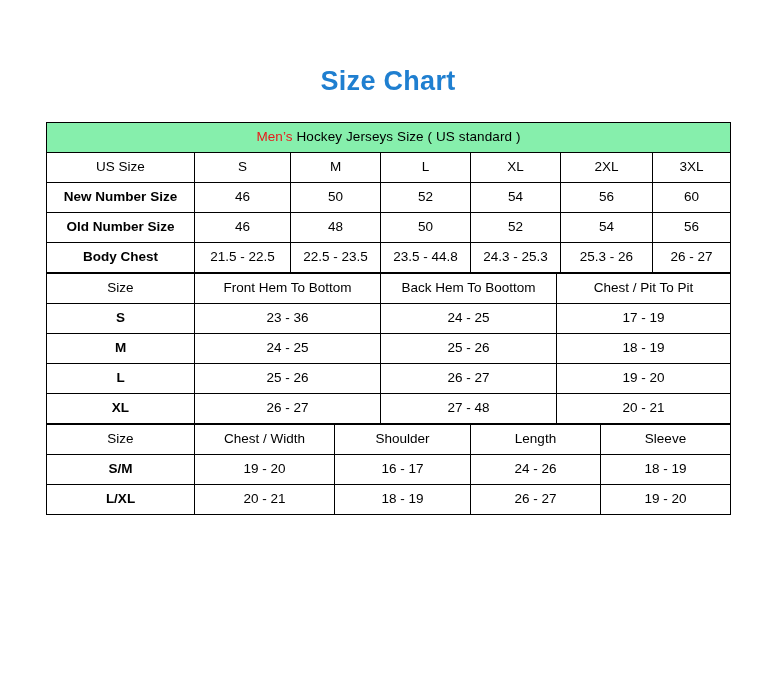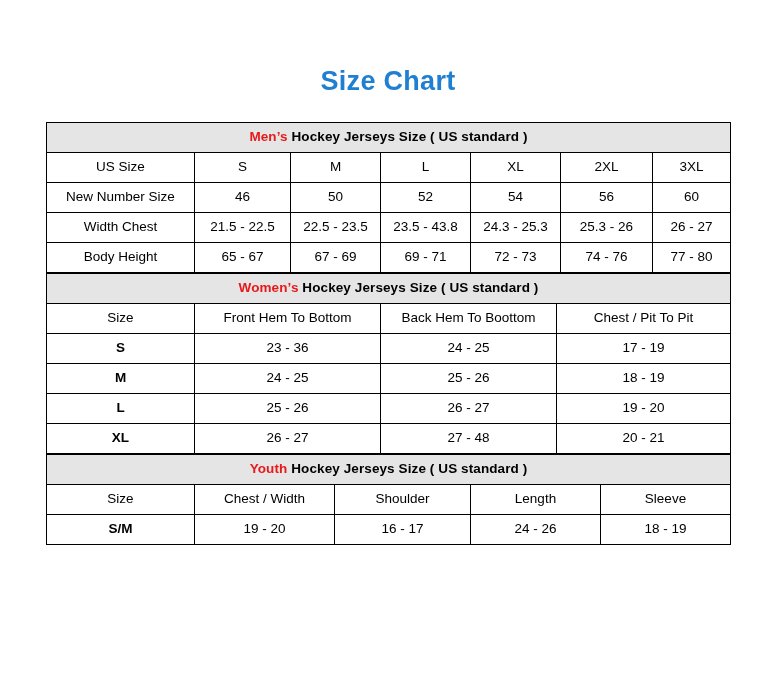--- a/index.html
+++ b/index.html
@@ -42,34 +42,34 @@
   table.sizetable td {
     border: 1px solid #000000;
     text-align: center;
     vertical-align: middle;
     font-size: 13.5px;
     height: 25px;
     padding: 2px 1px;
     line-height: 1.1;
   }
   td.banner {
-    background: #e5e5e5;
-    font-weight: bold;
+    background: #86efac;
+    font-weight: normal;
     font-size: 15px;
     height: 30px;
     letter-spacing: 0.1px;
   }
   td.banner .hl {
     color: #e8191b;
   }
   td.hdr {
     font-weight: normal;
   }
   td.rowlabel {
-    font-weight: normal;
+    font-weight: bold;
   }
   td.rowlabel-b {
     font-weight: bold;
   }
 </style>
 </head>
 <body>
 
 <div class="page">
 
@@ -103,51 +103,48 @@
         <tr>
           <td class="rowlabel">New Number Size</td>
           <td>46</td>
           <td>50</td>
           <td>52</td>
           <td>54</td>
           <td>56</td>
           <td>60</td>
         </tr>
         <tr>
-          <td class="rowlabel">Width Chest</td>
+          <td class="rowlabel">Old Number Size</td>
+          <td>46</td>
+          <td>48</td>
+          <td>50</td>
+          <td>52</td>
+          <td>54</td>
+          <td>56</td>
+        </tr>
+        <tr>
+          <td class="rowlabel">Body Chest</td>
           <td>21.5 - 22.5</td>
           <td>22.5 - 23.5</td>
-          <td>23.5 - 43.8</td>
+          <td>23.5 - 44.8</td>
           <td>24.3 - 25.3</td>
           <td>25.3 - 26</td>
           <td>26 - 27</td>
-        </tr>
-        <tr>
-          <td class="rowlabel">Body Height</td>
-          <td>65 - 67</td>
-          <td>67 - 69</td>
-          <td>69 - 71</td>
-          <td>72 - 73</td>
-          <td>74 - 76</td>
-          <td>77 - 80</td>
         </tr>
       </tbody>
     </table>
 
     <table class="sizetable">
       <colgroup>
         <col style="width:148px">
           <col style="width:186px">
           <col style="width:176px">
           <col style="width:174px">
       </colgroup>
       <tbody>
-        <tr>
-          <td class="banner" colspan="4"><span class="hl">Women’s</span><span> Hockey Jerseys Size ( US standard )</span></td>
-        </tr>
         <tr>
           <td class="hdr">Size</td>
           <td class="hdr">Front Hem To Bottom</td>
           <td class="hdr">Back Hem To Boottom</td>
           <td class="hdr">Chest / Pit To Pit</td>
         </tr>
         <tr>
           <td class="rowlabel-b">S</td>
           <td>23 - 36</td>
           <td>24 - 25</td>
@@ -177,33 +174,37 @@
     <table class="sizetable">
       <colgroup>
         <col style="width:148px">
           <col style="width:140px">
           <col style="width:136px">
           <col style="width:130px">
           <col style="width:130px">
       </colgroup>
       <tbody>
         <tr>
-          <td class="banner" colspan="5"><span class="hl">Youth</span><span> Hockey Jerseys Size ( US standard )</span></td>
-        </tr>
-        <tr>
           <td class="hdr">Size</td>
           <td class="hdr">Chest / Width</td>
           <td class="hdr">Shoulder</td>
           <td class="hdr">Length</td>
           <td class="hdr">Sleeve</td>
         </tr>
         <tr>
           <td class="rowlabel-b">S/M</td>
           <td>19 - 20</td>
           <td>16 - 17</td>
           <td>24 - 26</td>
           <td>18 - 19</td>
         </tr>
+        <tr>
+          <td class="rowlabel-b">L/XL</td>
+          <td>20 - 21</td>
+          <td>18 - 19</td>
+          <td>26 - 27</td>
+          <td>19 - 20</td>
+        </tr>
       </tbody>
     </table>
 
   </div>
 </div>
 
 </body></html>

